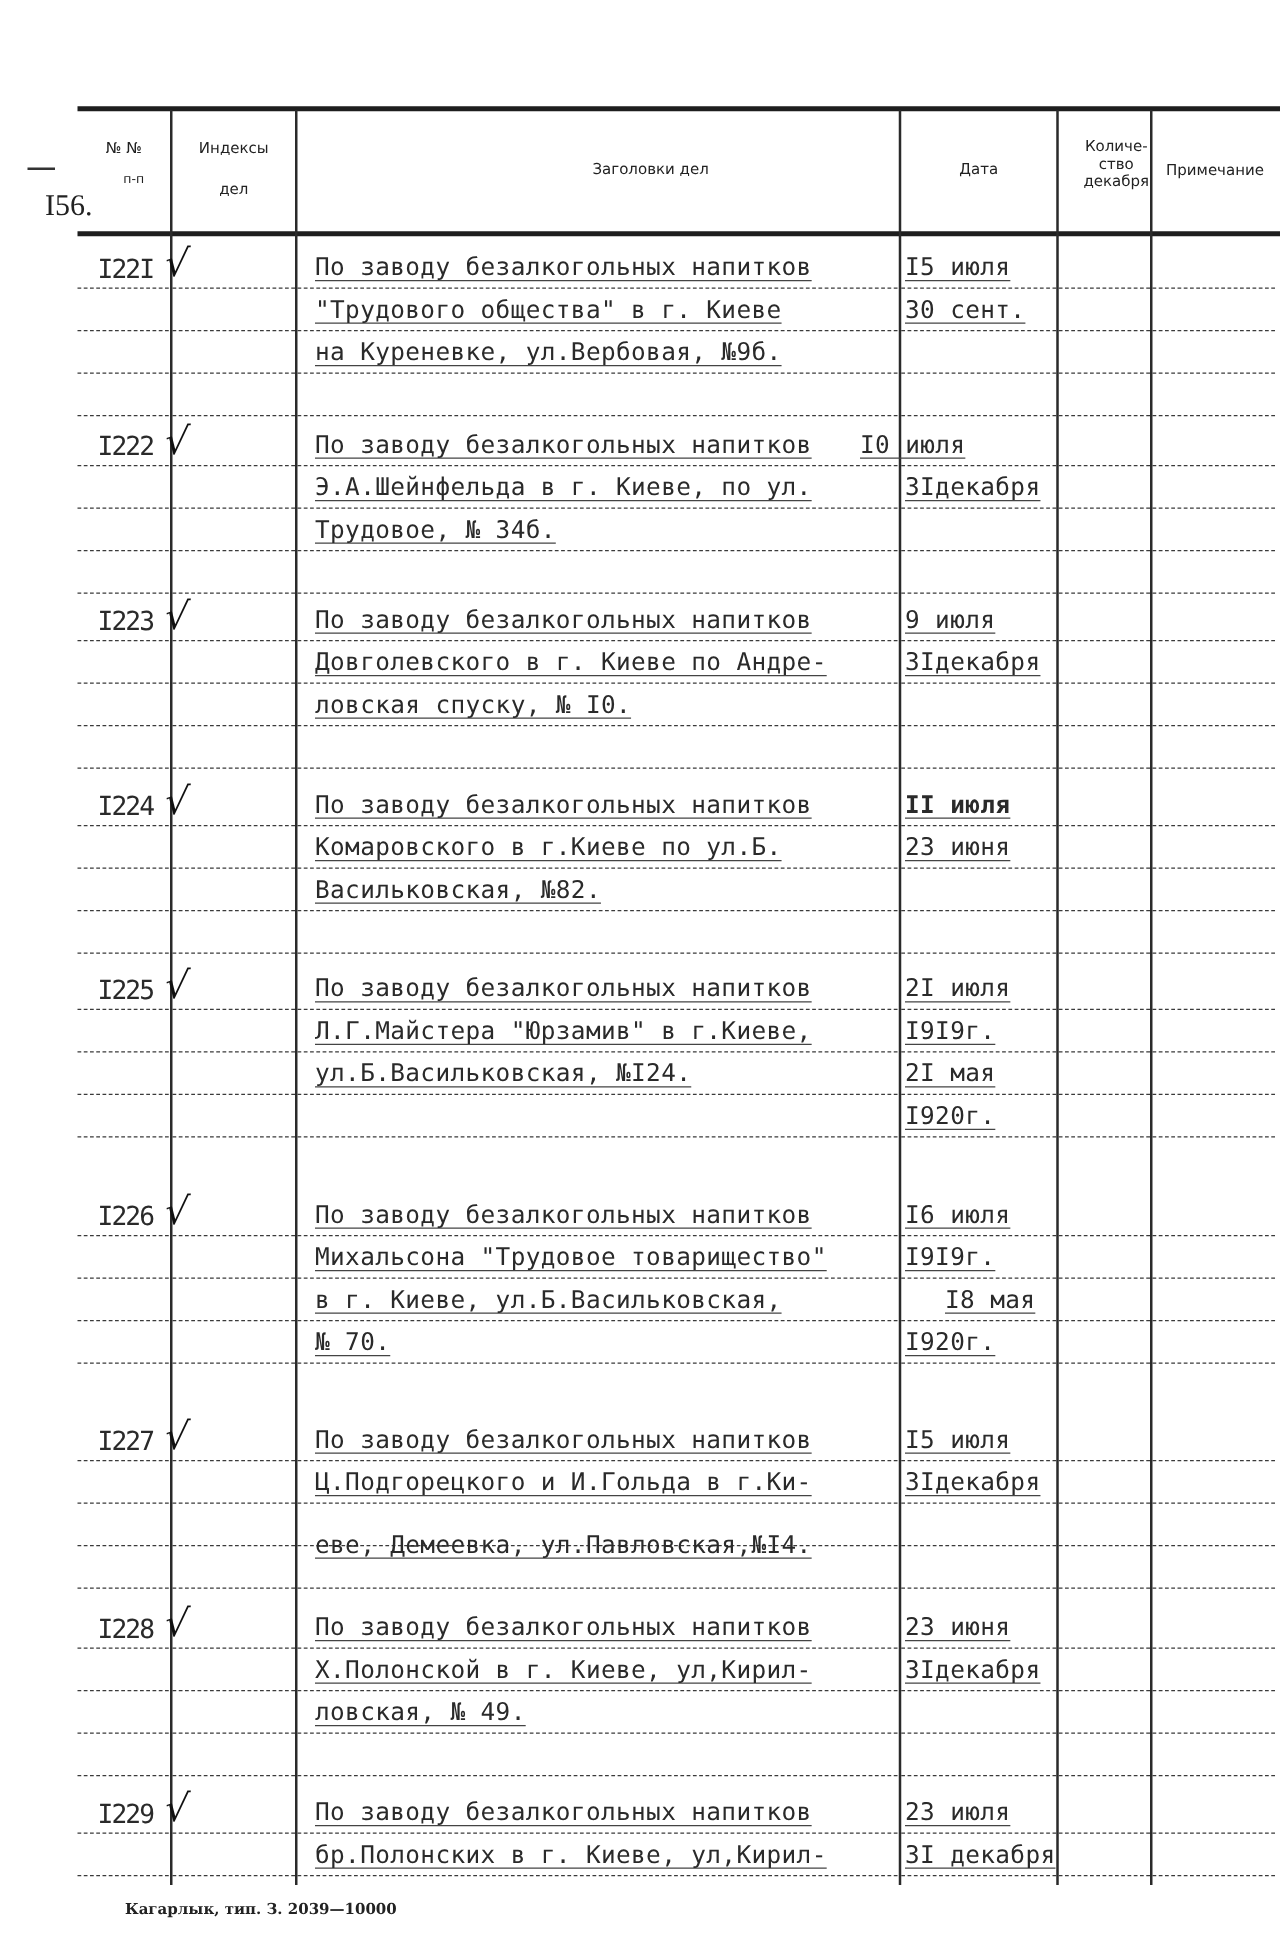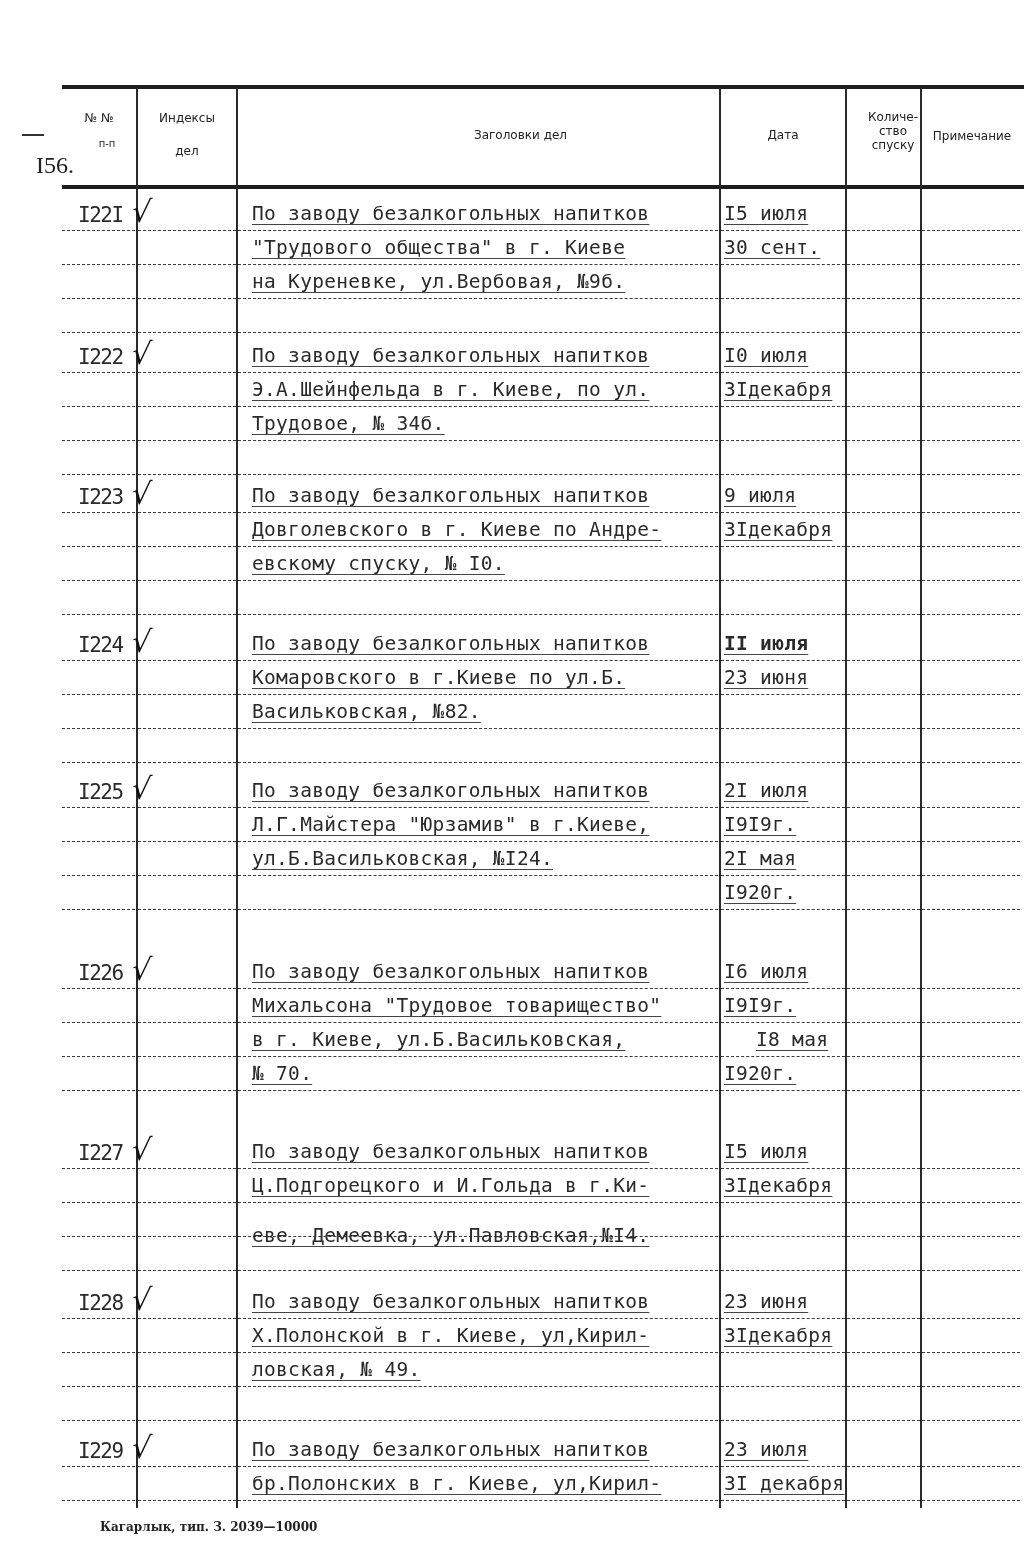--- a/index.html
+++ b/index.html
@@ -36,21 +36,21 @@
 </div>
 <div class="hdr" style="left:138px; top:110px; width:98px;">
   <div>Индексы</div>
   <div style="margin-top:16px;">дел</div>
 </div>
 <div class="hdr" style="left:238px; top:127px; width:565px;text-align:center;">Заголовки дел</div>
 <div class="hdr" style="left:721px; top:127px; width:124px;">Дата</div>
 <div class="hdr" style="left:846px; top:110px; width:94px; line-height:14px;">
   <div>Количе-</div>
   <div>ство</div>
-  <div>спуску</div>
+  <div>декабря</div>
 </div>
 <div class="hdr" style="left:922px; top:128px; width:100px;">Примечание</div>
 
 <div id="entries">
     <div class="dashed" style="left: 62px; top: 230px; width: 73px;"></div>
     <div class="dashed" style="left: 138px; top: 230px; width: 98px;"></div>
     <div class="dashed" style="left: 238px; top: 230px; width: 480px;"></div>
     <div class="dashed" style="left: 721px; top: 230px; width: 124px;"></div>
     <div class="dashed" style="left: 847px; top: 230px; width: 73px;"></div>
     <div class="dashed" style="left: 922px; top: 230px; width: 98px;"></div>
@@ -101,21 +101,21 @@
     <div class="dashed" style="left: 138px; top: 474px; width: 98px;"></div>
     <div class="dashed" style="left: 238px; top: 474px; width: 480px;"></div>
     <div class="dashed" style="left: 721px; top: 474px; width: 124px;"></div>
     <div class="dashed" style="left: 847px; top: 474px; width: 73px;"></div>
     <div class="dashed" style="left: 922px; top: 474px; width: 98px;"></div>
     <div class="num" style="left: 78px; top: 345px;">I222</div>
     <div class="tick" style="left: 132px; top: 336px;">√</div>
     <div class="title-line" style="left: 252px; top: 344px;">По заводу безалкогольных напитков</div>
     <div class="title-line" style="left: 252px; top: 378px;">Э.А.Шейнфельда в г. Киеве, по ул.</div>
     <div class="title-line" style="left: 252px; top: 412px;">Трудовое, № 34б.</div>
-    <div class="date-line" style="left: 724px; top: 344px;">I0 июля</div>
+    <div class="date-line" style="left: 688px; top: 344px;">I0 июля</div>
     <div class="date-line" style="left: 724px; top: 378px;">3Iдекабря</div>
     <div class="dashed" style="left: 62px; top: 512px; width: 73px;"></div>
     <div class="dashed" style="left: 138px; top: 512px; width: 98px;"></div>
     <div class="dashed" style="left: 238px; top: 512px; width: 480px;"></div>
     <div class="dashed" style="left: 721px; top: 512px; width: 124px;"></div>
     <div class="dashed" style="left: 847px; top: 512px; width: 73px;"></div>
     <div class="dashed" style="left: 922px; top: 512px; width: 98px;"></div>
     <div class="dashed" style="left: 62px; top: 546px; width: 73px;"></div>
     <div class="dashed" style="left: 138px; top: 546px; width: 98px;"></div>
     <div class="dashed" style="left: 238px; top: 546px; width: 480px;"></div>
@@ -131,21 +131,21 @@
     <div class="dashed" style="left: 62px; top: 614px; width: 73px;"></div>
     <div class="dashed" style="left: 138px; top: 614px; width: 98px;"></div>
     <div class="dashed" style="left: 238px; top: 614px; width: 480px;"></div>
     <div class="dashed" style="left: 721px; top: 614px; width: 124px;"></div>
     <div class="dashed" style="left: 847px; top: 614px; width: 73px;"></div>
     <div class="dashed" style="left: 922px; top: 614px; width: 98px;"></div>
     <div class="num" style="left: 78px; top: 485px;">I223</div>
     <div class="tick" style="left: 132px; top: 476px;">√</div>
     <div class="title-line" style="left: 252px; top: 484px;">По заводу безалкогольных напитков</div>
     <div class="title-line" style="left: 252px; top: 518px;">Довголевского в г. Киеве по Андре-</div>
-    <div class="title-line" style="left: 252px; top: 552px;">евскому спуску, № I0.</div>
+    <div class="title-line" style="left: 252px; top: 552px;">ловская спуску, № I0.</div>
     <div class="date-line" style="left: 724px; top: 484px;">9 июля</div>
     <div class="date-line" style="left: 724px; top: 518px;">3Iдекабря</div>
     <div class="dashed" style="left: 62px; top: 660px; width: 73px;"></div>
     <div class="dashed" style="left: 138px; top: 660px; width: 98px;"></div>
     <div class="dashed" style="left: 238px; top: 660px; width: 480px;"></div>
     <div class="dashed" style="left: 721px; top: 660px; width: 124px;"></div>
     <div class="dashed" style="left: 847px; top: 660px; width: 73px;"></div>
     <div class="dashed" style="left: 922px; top: 660px; width: 98px;"></div>
     <div class="dashed" style="left: 62px; top: 694px; width: 73px;"></div>
     <div class="dashed" style="left: 138px; top: 694px; width: 98px;"></div>

